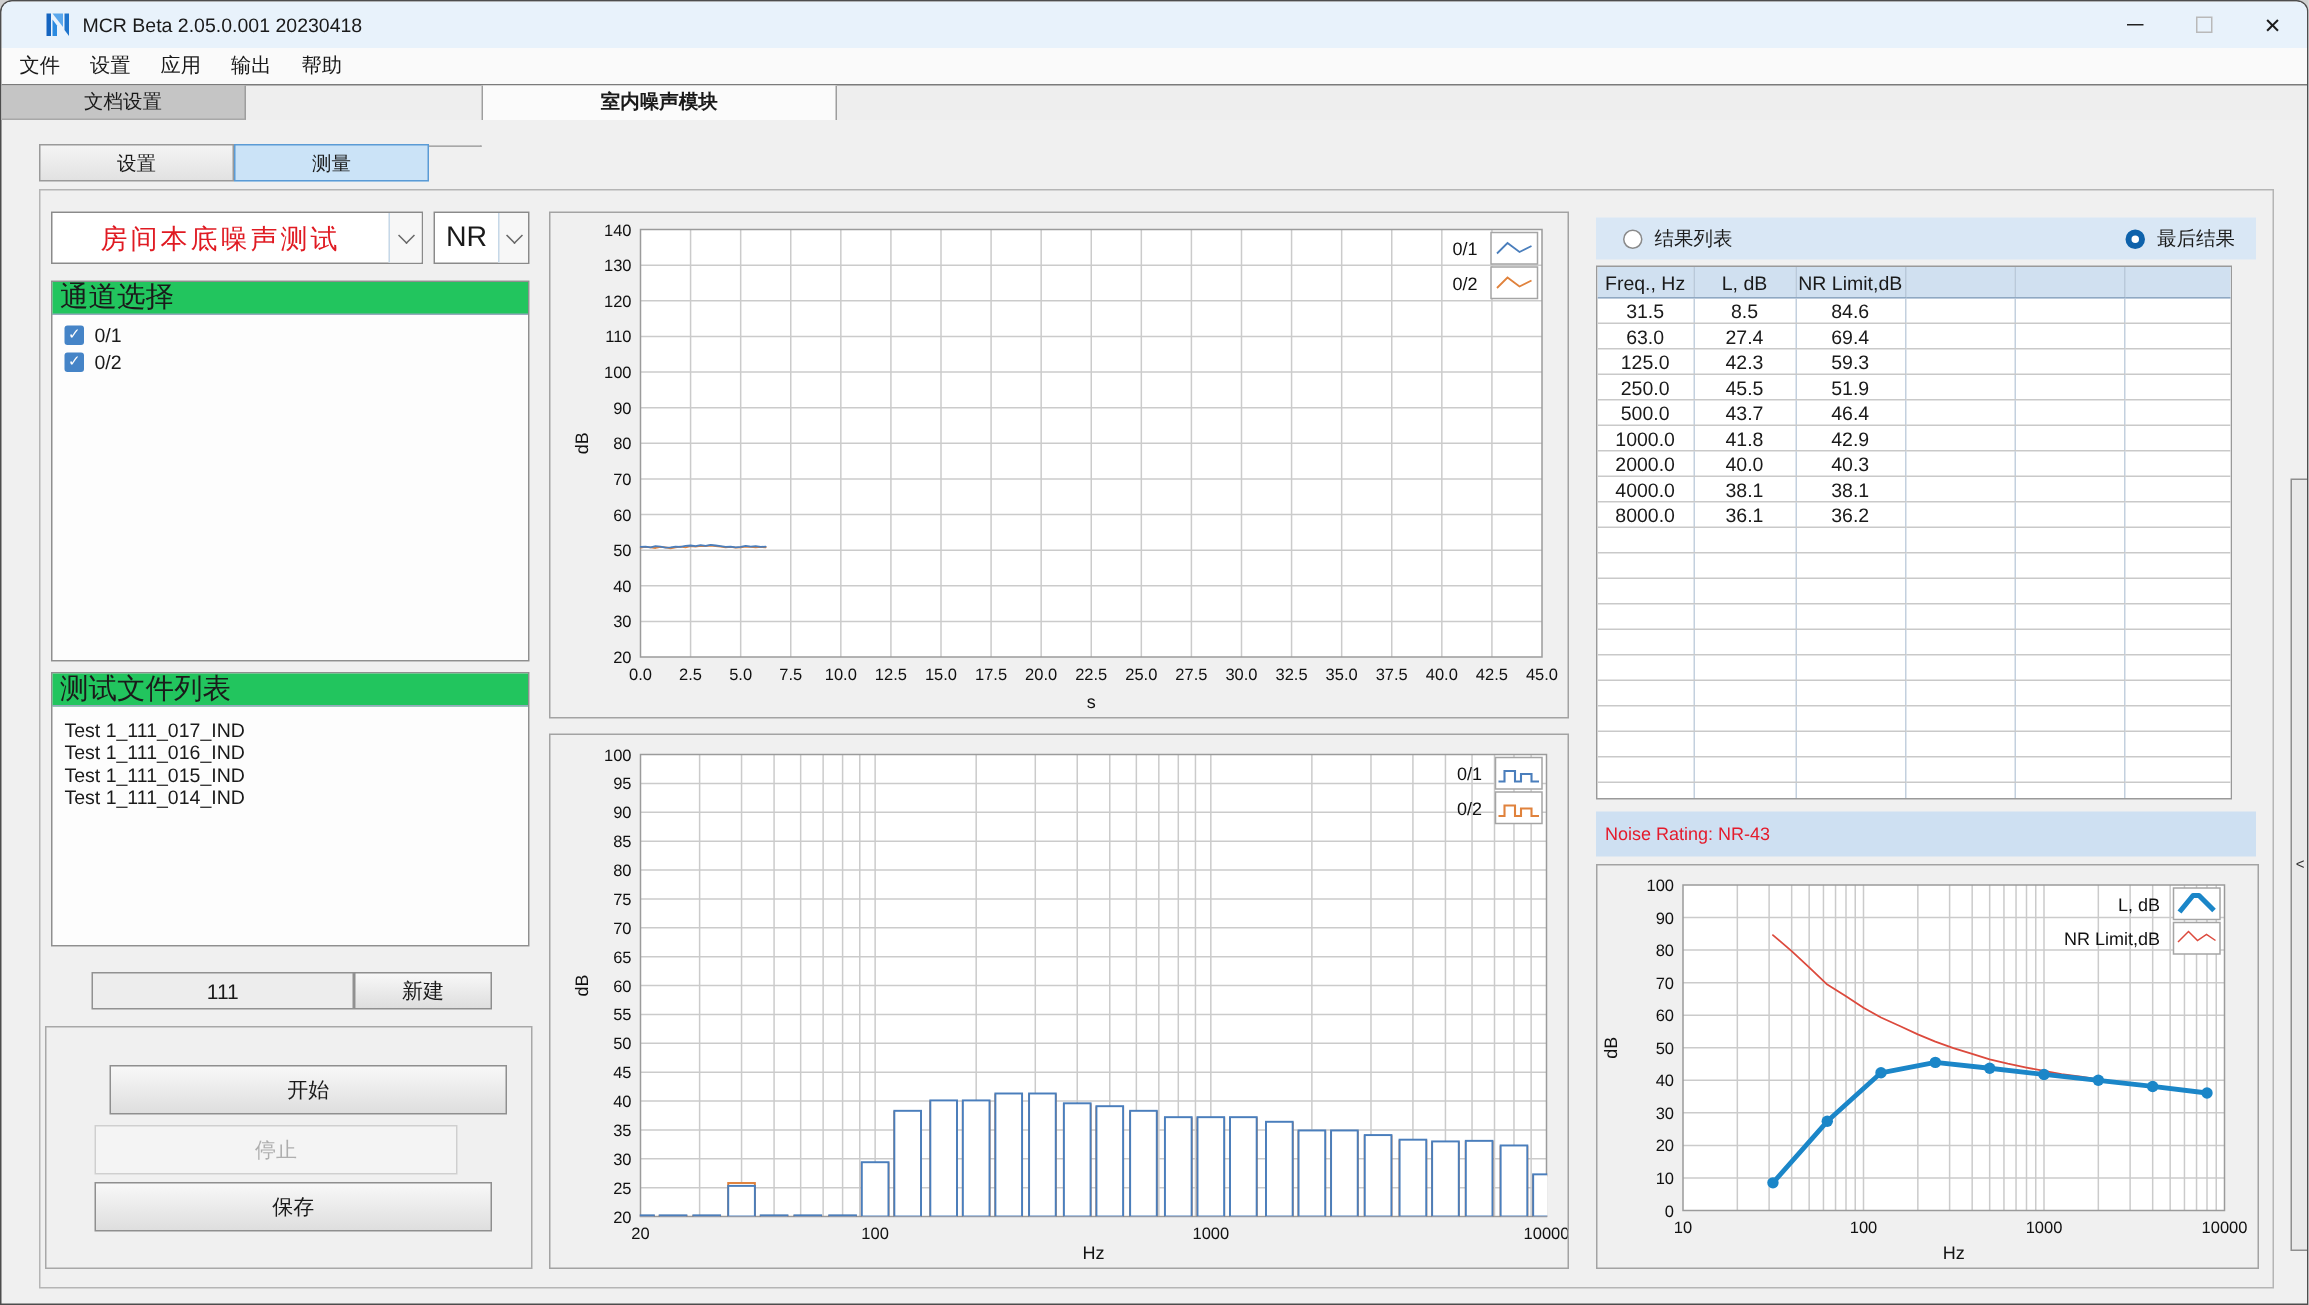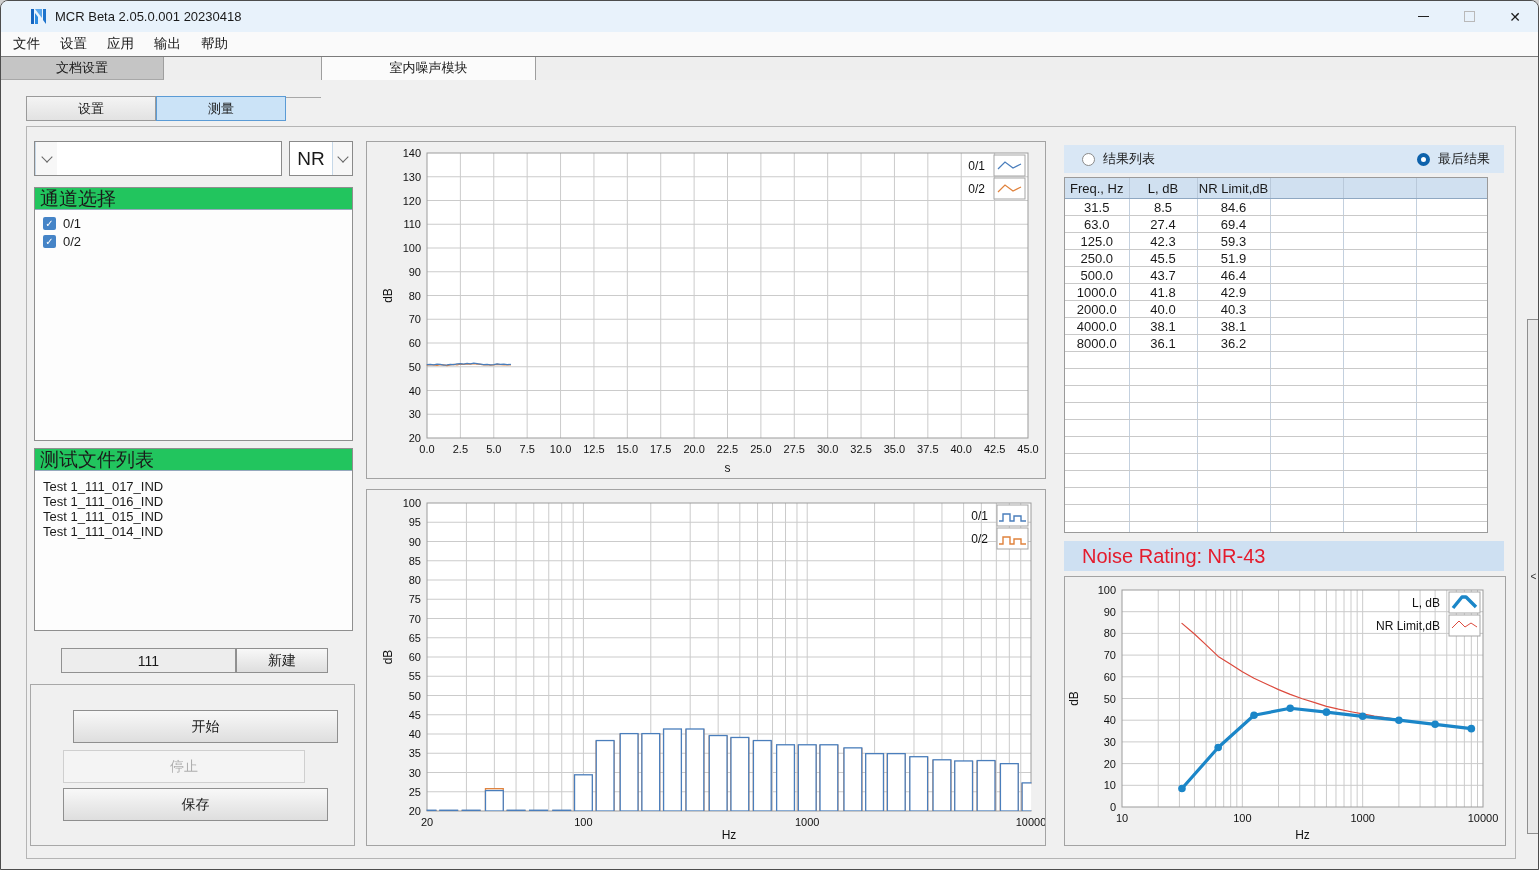--- a/index.html
+++ b/index.html
@@ -14,21 +14,21 @@
   .glyph-min{width:11px;height:1px;background:#222;}
   .glyph-max{width:9px;height:9px;border:1px solid #b9b9b9;}
   .glyph-close{font-size:14px;color:#1a1a1a;line-height:1;}
   .menubar{height:24px;background:#fafafa;display:flex;align-items:center;padding-left:2px;}
   .menu-item{font-size:13.5px;padding:0 10px;line-height:24px;}
   .tabstrip{height:23px;background:#eeeeee;border-top:1px solid #7b7b7b;display:flex;}
   .tab{font-size:13px;text-align:center;line-height:22px;background:#c5c5c5;
        border-right:1px solid #9e9e9e;border-bottom:1px solid #a8a8a8;box-sizing:border-box;}
   .tab:nth-child(1){width:163px;}
   .tab:nth-child(2){width:157px;margin-top:40px;}
-  .tab:nth-child(3){width:215px;}
+  .tab:nth-child(3){width:237px;font-weight:bold;}
   .tab.active{background:#fbfbfb;border-bottom:none;border-left:1px solid #9e9e9e;}
   
   .abs{position:absolute;box-sizing:border-box;}
   .btn{background:linear-gradient(#f8f8f8,#dedede);border:1px solid #8f8f8f;
        font-size:14px;display:flex;align-items:center;justify-content:center;}
   .btn.disabled{background:#f4f4f4;border-color:#cfcfcf;color:#aeaeae;}
   .subtab{font-size:13px;display:flex;align-items:center;justify-content:center;
        background:linear-gradient(#f4f4f4,#e2e2e2);border:1px solid #9a9a9a;}
   .subtab.active{background:#cbe3f7;border:1px solid #5b9bd5;}
   .outer-box{border:1px solid #b5b5b5;}
@@ -55,21 +55,21 @@
   .radio{width:13px;height:13px;border-radius:50%;background:#fff;border:1px solid #8a8a8a;box-sizing:border-box;}
   .radio.selected{border:4px solid #0e62ab;}
   .radio-label{margin-left:8px;}
   .res-table{border-collapse:collapse;width:424px;table-layout:fixed;background:#fff;}
   .res-table th{height:18px;background:#d0e0f0;border-bottom:1px solid #8fa8c2;
        border-right:1px solid #b9c9da;font-size:13px;font-weight:normal;}
   .res-table td{height:16px;border-bottom:1px solid #c9c9c9;border-right:1px solid #c3d0de;
        font-size:13px;text-align:center;padding:0;}
   .table-wrap{background:#fff;border:1px solid #9a9a9a;overflow:hidden;}
   .noise-bar{background:#cee0f2;display:flex;align-items:center;}
-  .noise-text{color:#e41b2c;font-size:20px;margin-left:18px;}
+  .noise-text{color:#e41b2c;font-size:12px;margin-left:6px;}
   .collapse-strip{background:#e9e9e9;border:1px solid #8f8f8f;display:flex;
        align-items:center;justify-content:center;font-size:10px;color:#333;}
   svg text{font-family:"Liberation Sans",sans-serif;}
 </style>
 </head>
 <body>
 
 <div id="window">
 
   <div class="titlebar">
@@ -107,20 +107,21 @@
     </div>
 
   <div id="subtabs">
       <div class="abs subtab" style="left: 25px; top: 95px; width: 130px; height: 25px;">设置</div>
       <div class="abs subtab active" style="left: 155px; top: 95px; width: 130px; height: 25px;">测量</div>
     </div>
 
   <div class="abs outer-box" style="left:25px;top:125px;width:1490px;height:733px;"></div>
 
   <div class="abs combo" style="left:33px;top:140px;width:248px;height:35px;">
+    <div class="value" style="font-family:'Liberation Serif',serif;font-size:18px;letter-spacing:2px;color:#e01a22;">房间本底噪声测试</div>
     <div class="arrow-box">
         <div class="chev"></div>
       </div>
   </div>
   <div class="abs combo" style="left:288px;top:140px;width:64px;height:35px;">
     <div class="value" style="font-size:19px;">NR</div>
     <div class="arrow-box" style="width:19px;">
         <div class="chev"></div>
       </div>
   </div>

